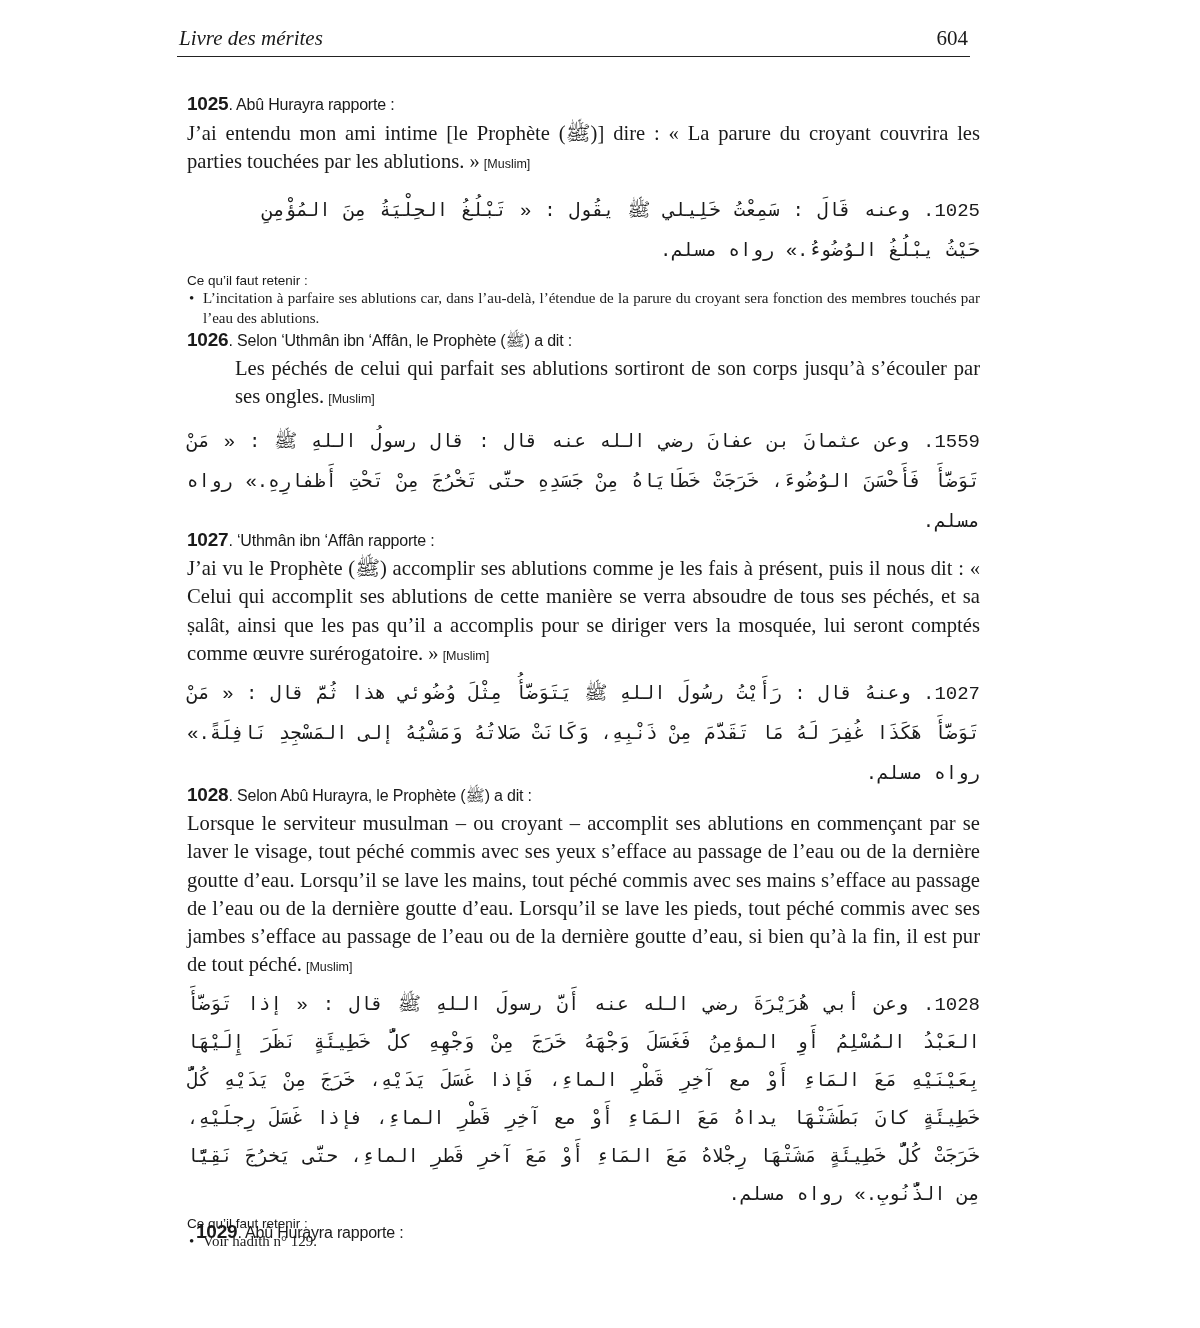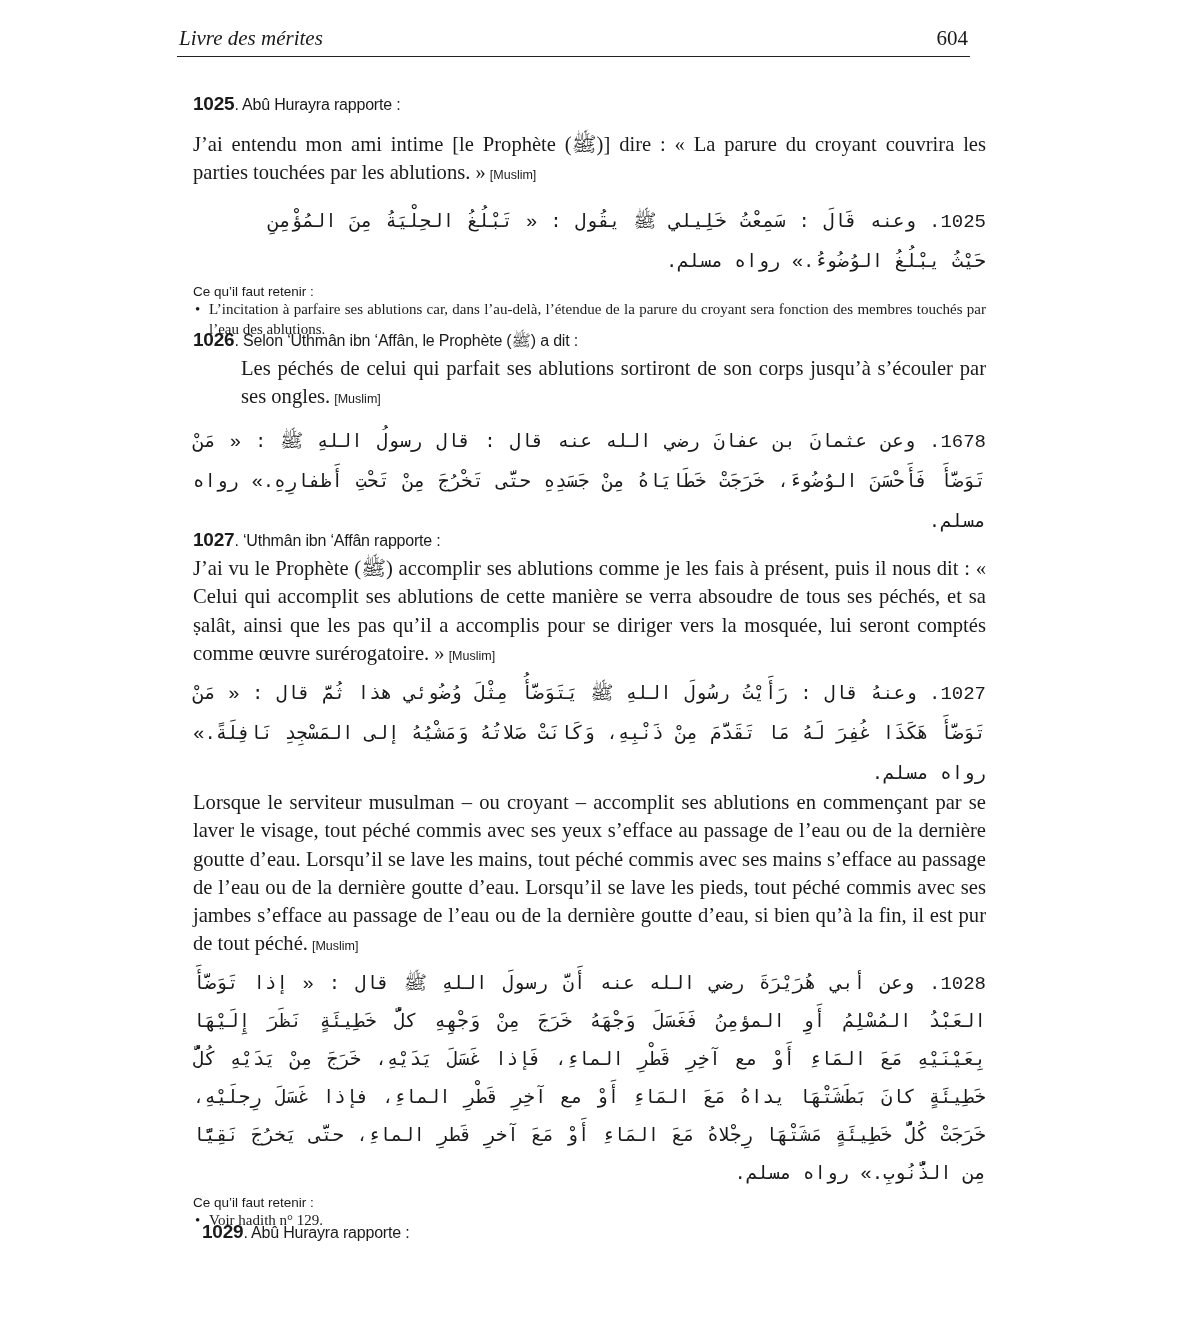--- a/index.html
+++ b/index.html
@@ -2,21 +2,21 @@
 <html><head>
 <meta charset="utf-8">
 <style>
   html, body { margin:0; padding:0; background:#ffffff; }
   body { width:1200px; height:1328px; position:relative; overflow:hidden; color:#1a1a1a; }
   .page { position:absolute; left:177px; top:0; width:793px; }
   .running-head { position:absolute; top:24px; left:0; width:793px; height:30px; }
   .rh-title { position:absolute; left:2px; top:2px; font-family:"Liberation Serif", serif; font-style:italic; font-size:21px; }
   .rh-num { position:absolute; right:2px; top:2px; font-family:"Liberation Serif", serif; font-size:21px; }
   .rh-rule { position:absolute; top:56px; left:0; width:793px; border-top:1.5px solid #222; }
-  .hadith { position:absolute; left:16px; width:793px; }
+  .hadith { position:absolute; left:10px; width:793px; }
   .h-head { font-family:"Liberation Sans", sans-serif; font-size:16px; line-height:20px; letter-spacing:-0.2px; }
   .h-num { font-weight:bold; font-size:19px; }
   .fr { font-family:"Liberation Serif", serif; font-size:20.6px; line-height:28.3px; text-align:justify; text-align-last:left; margin:0; }
   .src { font-family:"Liberation Sans", sans-serif; font-size:12.5px; margin-left:4px; }
   .ar { font-family:Liberation Mono, monospace; font-size:19px; line-height:40px; direction:rtl; text-align:justify; text-align-last:right; margin:0; unicode-bidi:plaintext; }
   .retain-title { font-family:"Liberation Sans", sans-serif; font-size:13.5px; margin-top:2px; }
   .retain-item { font-family:"Liberation Serif", serif; font-size:15px; line-height:20px; padding-left:16px; position:relative; text-align:justify; }
   .retain-item .bullet { position:absolute; left:2px; top:0; }
 </style>
 </head>
@@ -27,43 +27,46 @@
   <div class="running-head">
     <span class="rh-title">Livre des mérites</span>
     <span class="rh-num">604</span>
     <div class="rh-rule" style="top:32px;"></div>
   </div>
 
   <div class="hadith" style="top:94px;">
     <div class="h-head">
       <span class="h-num">1025</span><span>. Abû Hurayra rapporte :</span>
     </div>
-    <p class="fr" style="margin-top:15px;"><span>J’ai entendu mon ami intime [le Prophète (ﷺ)] dire : « La parure du croyant couvrira les parties touchées par les ablutions. »</span><span class="src">[Muslim]</span></p>
+    <p class="fr" style="margin-top:4px;"><span>J’ai entendu mon ami intime [le Prophète (ﷺ)] dire : « La parure du croyant couvrira les parties touchées par les ablutions. »</span><span class="src">[Muslim]</span></p>
     <p class="ar" style="margin-top:12px; padding-left:75px;">1025. وعنه قَالَ : سَمِعْتُ خَلِيلي ﷺ يقُول : « تَبْلُغُ الحِلْيَةُ مِنَ المُؤْمِنِ حَيْثُ يبْلُغُ الوُضُوءُ.» رواه مسلم.</p>
     <div class="retain-title">Ce qu’il faut retenir :</div>
     <div class="retain-item"><span class="bullet">•</span><span>L’incitation à parfaire ses ablutions car, dans l’au-delà, l’étendue de la parure du croyant sera fonction des membres touchés par l’eau des ablutions.</span></div>
   </div>
 
   <div class="hadith" style="top:330px;">
     <div class="h-head">
       <span class="h-num">1026</span><span>. Selon ‘Uthmân ibn ‘Affân, le Prophète (ﷺ) a dit :</span>
     </div>
     <p class="fr" style="margin-top:3px;margin-left:48px;"><span>Les péchés de celui qui parfait ses ablutions sortiront de son corps jusqu’à s’écouler par ses ongles.</span><span class="src">[Muslim]</span></p>
-    <p class="ar" style="margin-top:8px;">1678. وعن عثمانَ بن عفانَ رضي الله عنه قال : قال رسولُ اللهِ ﷺ : « مَنْ تَوَضَّأَ فَأَحْسَنَ الوُضُوءَ، خَرَجَتْ خَطَايَاهُ مِنْ جَسَدِهِ حتَّى تَخْرُجَ مِنْ تَحْتِ أَظفارِهِ.» رواه مسلم.</p>
+    <p class="ar" style="margin-top:8px;">1559. وعن عثمانَ بن عفانَ رضي الله عنه قال : قال رسولُ اللهِ ﷺ : « مَنْ تَوَضَّأَ فَأَحْسَنَ الوُضُوءَ، خَرَجَتْ خَطَايَاهُ مِنْ جَسَدِهِ حتَّى تَخْرُجَ مِنْ تَحْتِ أَظفارِهِ.» رواه مسلم.</p>
   </div>
 
   <div class="hadith" style="top:530px;">
     <div class="h-head">
       <span class="h-num">1027</span><span>. ‘Uthmân ibn ‘Affân rapporte :</span>
     </div>
     <p class="fr" style="margin-top:3px;"><span>J’ai vu le Prophète (ﷺ) accomplir ses ablutions comme je les fais à présent, puis il nous dit : « Celui qui accomplit ses ablutions de cette manière se verra absoudre de tous ses péchés, et sa ṣalât, ainsi que les pas qu’il a accomplis pour se diriger vers la mosquée, lui seront comptés comme œuvre surérogatoire. »</span><span class="src">[Muslim]</span></p>
     <p class="ar" style="margin-top:4px;">1027. وعنهُ قال : رَأَيْتُ رسُولَ اللهِ ﷺ يَتَوَضَّأُ مِثْلَ وُضُوئي هذا ثُمَّ قال : « مَنْ تَوَضَّأَ هَكَذَا غُفِرَ لَهُ مَا تَقَدَّمَ مِنْ ذَنْبِهِ، وَكَانَتْ صَلاتُهُ وَمَشْيُهُ إلى المَسْجِدِ نَافِلَةً.» رواه مسلم.</p>
   </div>
 
   <div class="hadith" style="top:785px;">
+    <div class="h-head">
+      <span class="h-num">1028</span><span>. Selon Abû Hurayra, le Prophète (ﷺ) a dit :</span>
+    </div>
     <p class="fr" style="margin-top:3px;"><span>Lorsque le serviteur musulman – ou croyant – accomplit ses ablutions en commençant par se laver le visage, tout péché commis avec ses yeux s’efface au passage de l’eau ou de la dernière goutte d’eau. Lorsqu’il se lave les mains, tout péché commis avec ses mains s’efface au passage de l’eau ou de la dernière goutte d’eau. Lorsqu’il se lave les pieds, tout péché commis avec ses jambes s’efface au passage de l’eau ou de la dernière goutte d’eau, si bien qu’à la fin, il est pur de tout péché.</span><span class="src">[Muslim]</span></p>
     <p class="ar" style="margin-top:4px; line-height:38px;">1028. وعن أبي هُرَيْرَةَ رضي الله عنه أَنَّ رسولَ اللهِ ﷺ قال : « إذا تَوَضَّأَ العَبْدُ المُسْلِمُ أَوِ المؤمِنُ فَغَسَلَ وَجْهَهُ خَرَجَ مِنْ وَجْهِهِ كلُّ خَطِيئَةٍ نَظَرَ إِلَيْهَا بِعَيْنَيْهِ مَعَ المَاءِ أَوْ مع آخِرِ قَطْرِ الماءِ، فَإذا غَسَلَ يَدَيْهِ، خَرَجَ مِنْ يَدَيْهِ كُلُّ خَطِيئَةٍ كانَ بَطَشَتْهَا يداهُ مَعَ المَاءِ أَوْ مع آخِرِ قَطْرِ الماءِ، فإذا غَسَلَ رِجلَيْهِ، خَرَجَتْ كُلُّ خَطِيئَةٍ مَشَتْهَا رِجْلاهُ مَعَ المَاءِ أَوْ مَعَ آخرِ قَطرِ الماءِ، حتَّى يَخرُجَ نَقِيًّا مِن الذُّنُوبِ.» رواه مسلم.</p>
     <div class="retain-title">Ce qu’il faut retenir :</div>
     <div class="retain-item"><span class="bullet">•</span><span>Voir hadith n° 129.</span></div>
   </div>
 
   <div class="hadith" style="top:1222px;margin-left:9px;">
     <div class="h-head">
       <span class="h-num">1029</span><span>. Abû Hurayra rapporte :</span>
     </div>

